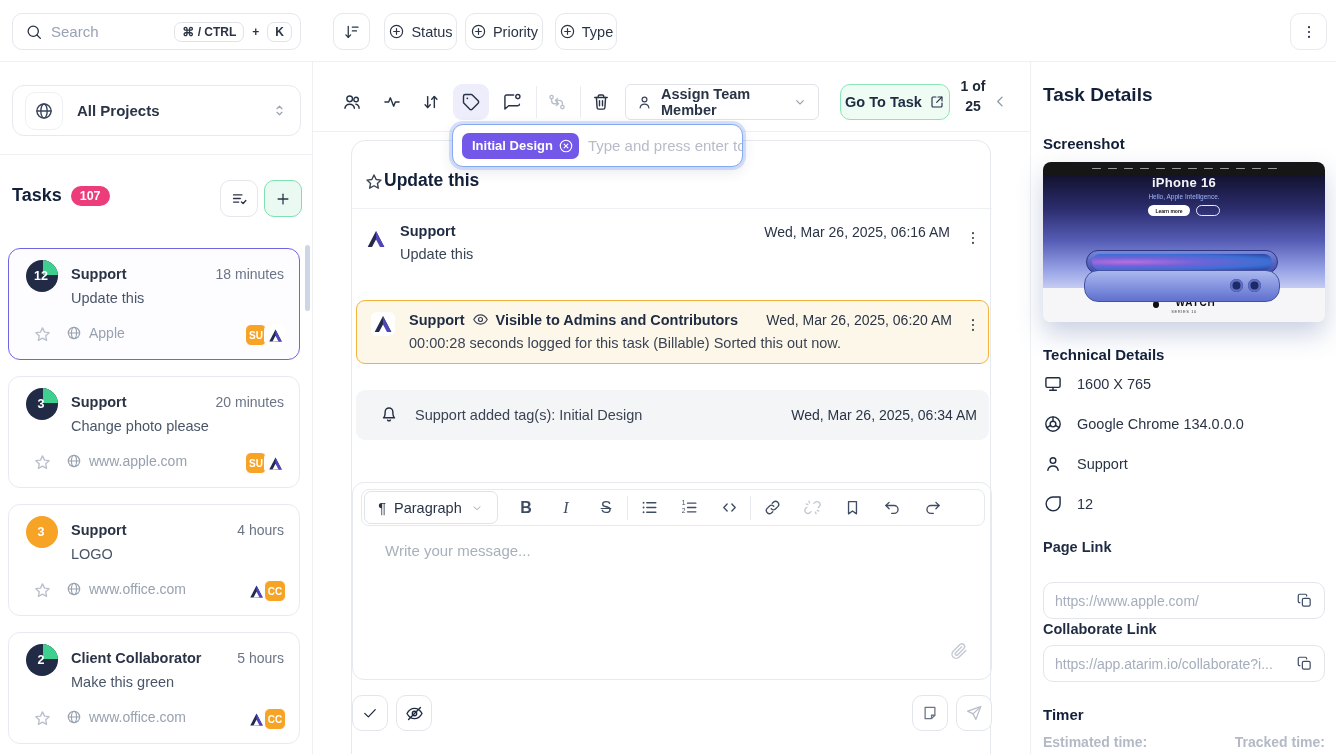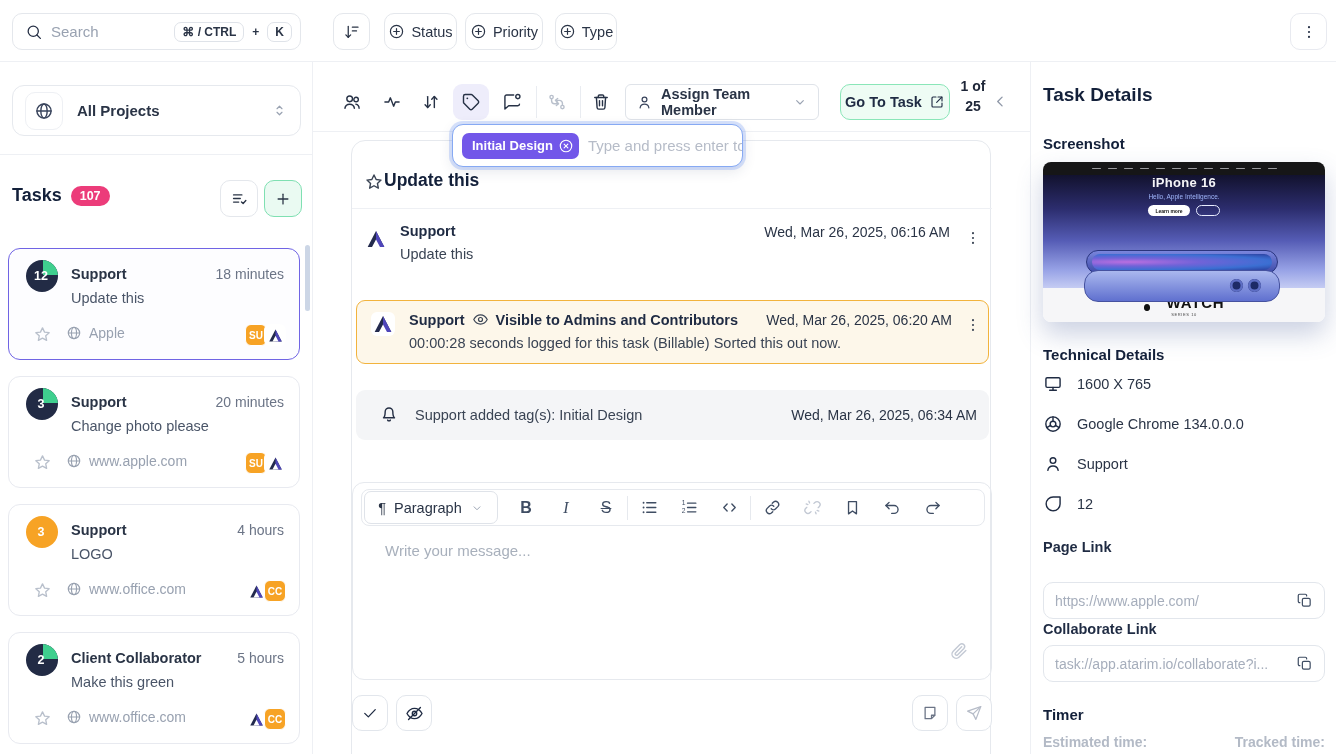--- a/index.html
+++ b/index.html
@@ -102,21 +102,21 @@
   .sh-ctas { margin-top:5px; display:flex; justify-content:center; gap:6px; }
   .sh-cta1 { background:#fff; color:#111; font-size:5px; font-weight:bold; border-radius:6px; padding:2.5px 7px; }
   .sh-cta2 { border:0.7px solid #e8ecff; border-radius:6px; width:24px; height:11px; }
   .phones { position:absolute; left:41px; bottom:-14px; width:200px; }
   .ph-top { position:relative; width:192px; height:24px; margin-left:2px; border-radius:12px; background:linear-gradient(180deg,#7a86dd,#3c49a8); border:1px solid #2a357e; overflow:hidden; }
   .ph-top .scr { position:absolute; left:5px; top:3px; right:5px; bottom:3px; border-radius:8px; background:radial-gradient(ellipse at 20% 50%,#b96fe0 0%,#7163d8 35%,#3b6fd3 70%,#2b3f9e 100%); }
   .ph-bot { position:relative; width:196px; height:32px; margin-top:-4px; border-radius:14px; background:linear-gradient(180deg,#aab8ee,#5f70cf); border:1px solid #46529f; }
   .ph-bot .cam1,.ph-bot .cam2 { position:absolute; top:8px; width:13px; height:13px; border-radius:50%; background:#1d2a66; box-shadow:inset 0 0 0 2.5px #5e6ec4; }
   .ph-bot .cam1 { right:36px; } .ph-bot .cam2 { right:18px; }
   .shot-foot { height:34px; background:#f6f6f8; display:flex; flex-direction:column; align-items:center; justify-content:center; }
-  .watch-line { display:flex; align-items:flex-end; gap:17px; font-size:15px; font-weight:bold; color:#111; letter-spacing:.8px; }
+  .watch-line { display:flex; align-items:flex-end; gap:17px; font-size:10px; font-weight:bold; color:#111; letter-spacing:.8px; }
   .watch-line .apl { width:6px; height:7px; background:#111; border-radius:50% 50% 45% 45%; }
   .watch-sub { font-size:4px; color:#444; letter-spacing:.6px; margin-top:1px; }
   .tech-row { position:absolute; left:12px; display:flex; align-items:center; gap:14px; color:#1f2b43; }
   .tech-row .txt { font-size:14.5px; color:#2a3446; }
   .linkbox { position:absolute; left:12px; width:282px; height:37px; border:1px solid #e2e6ec; border-radius:10px; display:flex; align-items:center; padding:0 11px; }
   .linkbox .val { flex:1; font-size:14px; color:#a6aebc; white-space:nowrap; overflow:hidden; }
   .linkbox .cpy { color:#3f4d63; cursor:pointer; }
   .rp-lab { position:absolute; left:12px; font-size:14.5px; font-weight:bold; color:#1f2b43; }
   .timer-row { position:absolute; left:12px; top:672px; width:282px; display:flex; justify-content:space-between; font-size:14px; font-weight:bold; color:#b3bac6; }
 </style>
@@ -822,21 +822,21 @@
       <span class="val">https://www.apple.com/</span>
       <span class="cpy">
           <svg class="i" width="17" height="17">
             <use href="#sy-copy"></use>
           </svg>
         </span>
     </div>
 
     <div class="rp-lab" style="top:559px">Collaborate Link</div>
     <div class="linkbox" style="top:583px">
-      <span class="val">task://app.atarim.io/collaborate?i...</span>
+      <span class="val">https://app.atarim.io/collaborate?i...</span>
       <span class="cpy">
           <svg class="i" width="17" height="17">
             <use href="#sy-copy"></use>
           </svg>
         </span>
     </div>
 
     <div class="rp-sub" style="top:644px">Timer</div>
     <div class="timer-row">
       <span>Estimated time:</span>

